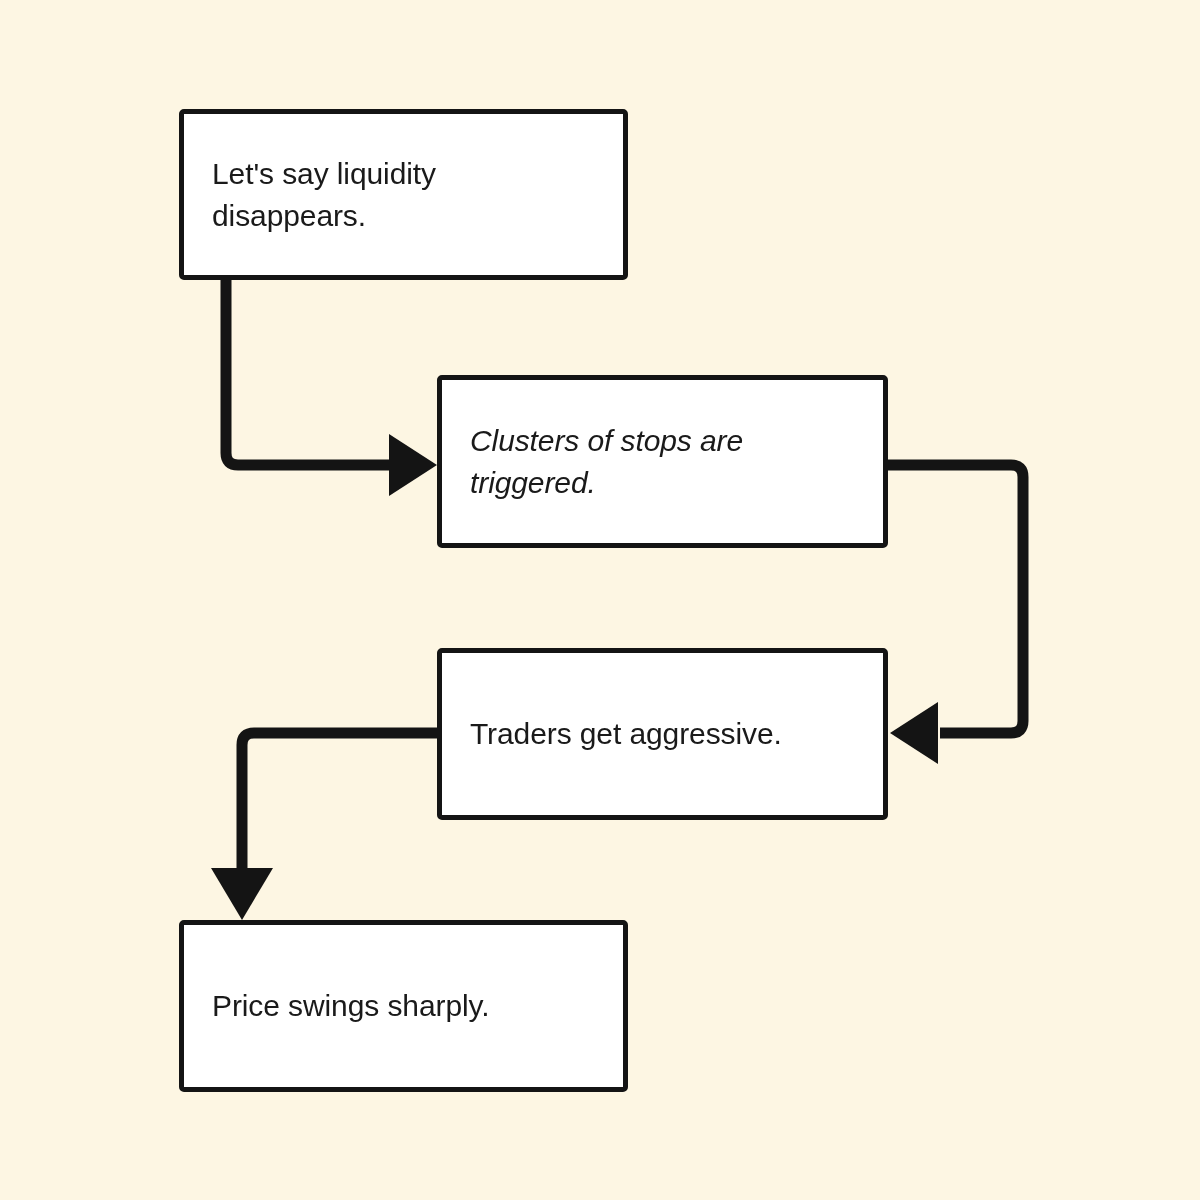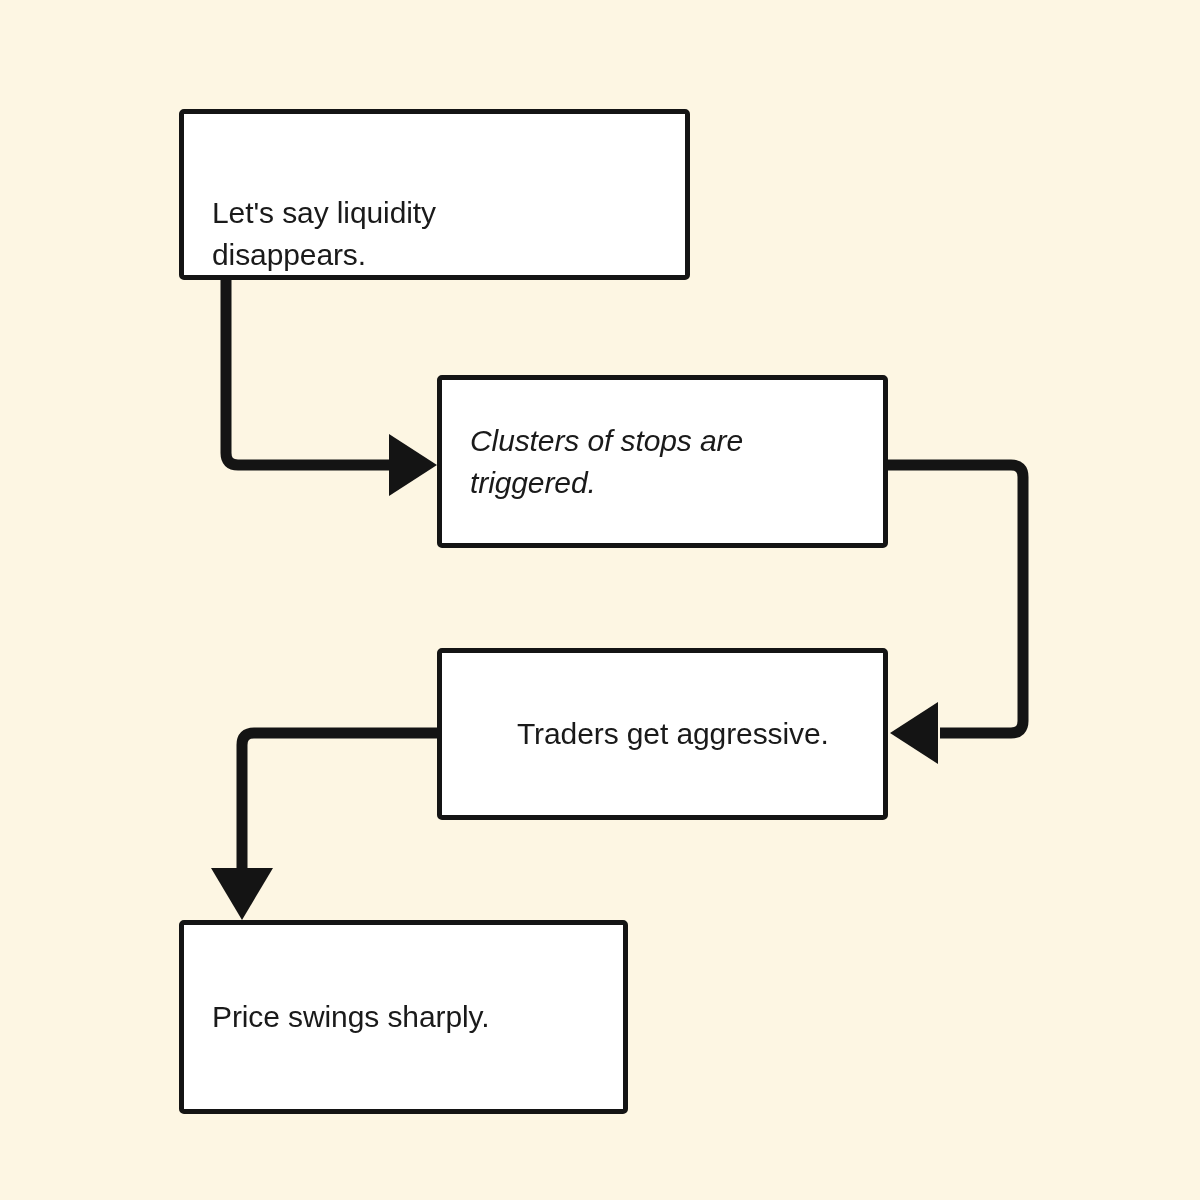--- a/index.html
+++ b/index.html
@@ -40,24 +40,24 @@
     font-family: "Liberation Sans", sans-serif;
     font-size: 30px;
     line-height: 1.38;
     color: #1A1A1A;
     letter-spacing: -0.1px;
     padding: 0 26px 0 28px;
     white-space: pre-line;
     font-weight: 400;
   }
   
-  #node-0 { left: 179px; top: 109px;  width: 511px; height: 171px; align-items: flex-end; }
+  #node-0 { left: 179px; top: 109px;  width: 449px; height: 171px; }
   #node-1 { left: 437px; top: 375px;  width: 451px; height: 173px; font-style: italic; }
-  #node-2 { left: 437px; top: 648px;  width: 451px; height: 172px; padding-left: 47px; }
-  #node-3 { left: 179px; top: 920px;  width: 449px; height: 194px; }
+  #node-2 { left: 437px; top: 648px;  width: 451px; height: 172px; }
+  #node-3 { left: 179px; top: 920px;  width: 449px; height: 172px; }
 </style>
 </head>
 <body>
 
 <div id="canvas">
 
   <svg class="flow-svg" viewBox="0 0 1200 1200">
 
     <g>
       <path d="M 226 280 L 226 453 Q 226 465 238 465 L 392 465" fill="none" stroke="#141414" stroke-width="11" stroke-linecap="butt"></path>

